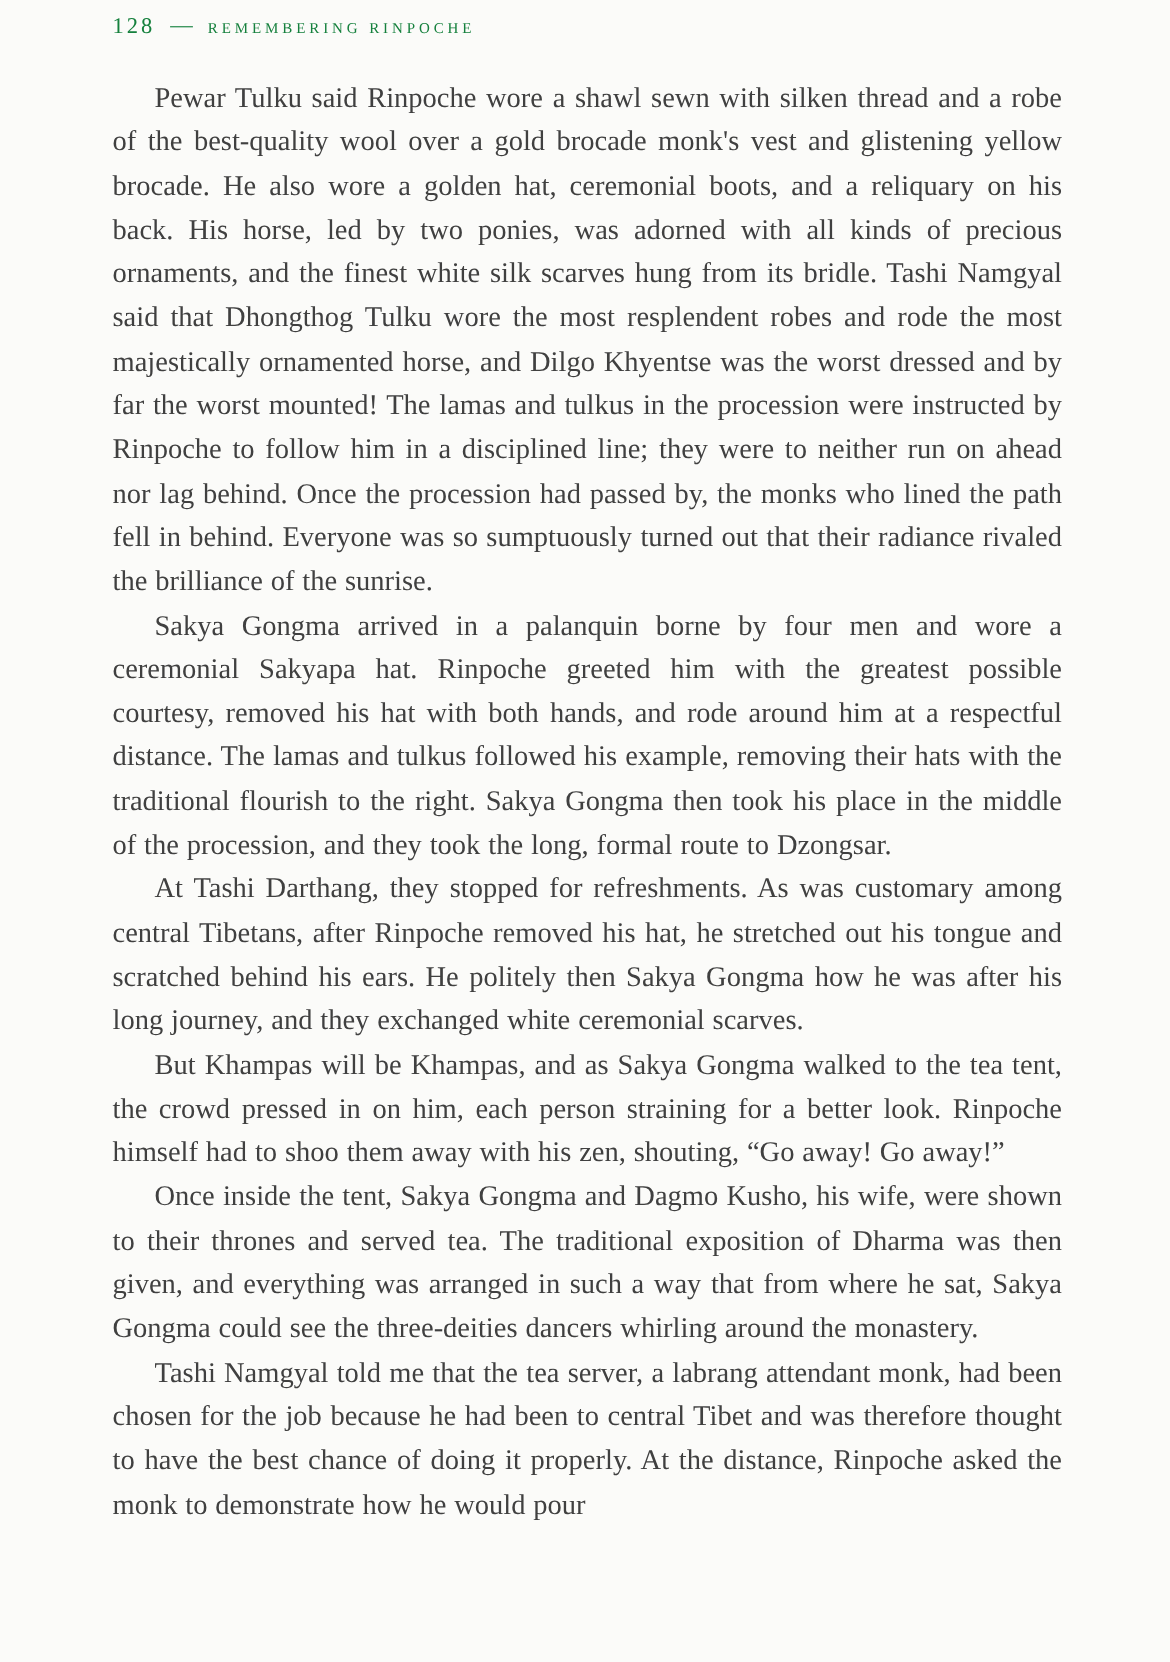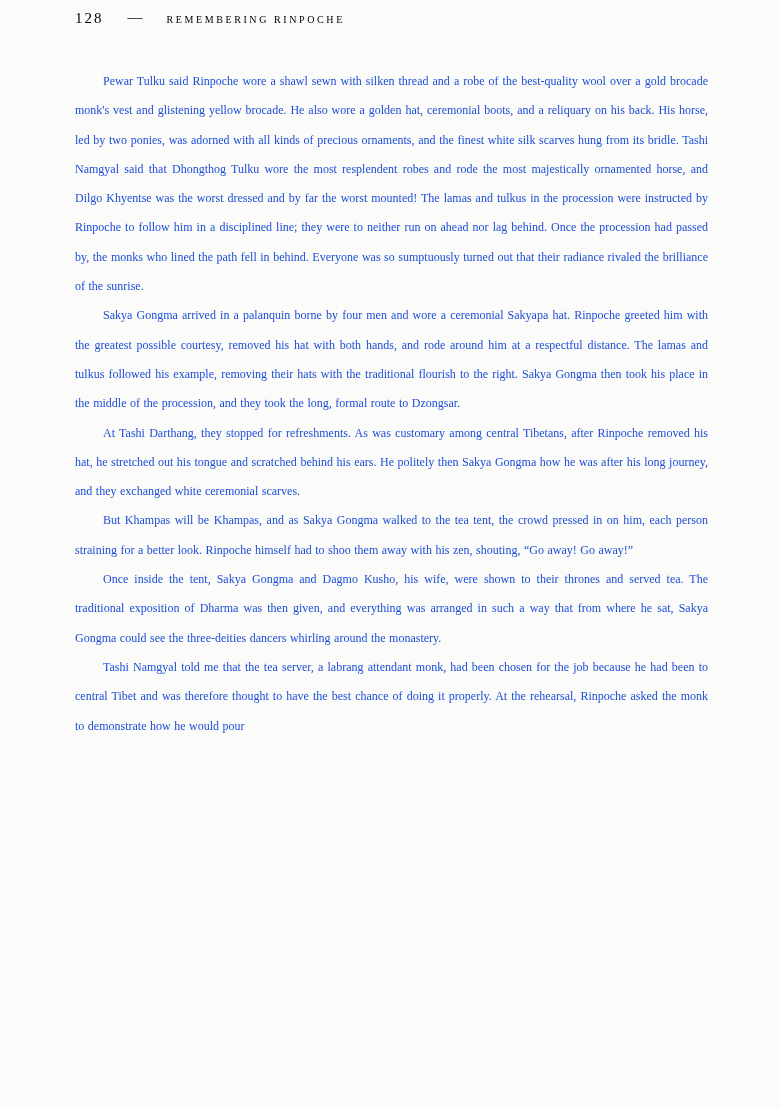--- a/index.html
+++ b/index.html
@@ -16,25 +16,25 @@
     height: 1108px;
     background: #fbfbf9;
     padding: 10px 72px 0 75px;
     font-family: "Liberation Serif", "DejaVu Serif", serif;
     color: #161616;
   }
 
   .running-header {
     display: flex;
     align-items: baseline;
-    gap: 24px;
+    gap: 10px;
     font-size: 15px;
     letter-spacing: 2.2px;
-    color: #000000;
-    margin-bottom: 40px;
+    color: #15803d;
+    margin-bottom: 24px;
     font-variant: small-caps;
   }
 
   .running-header .page-number {
     font-size: 15px;
     letter-spacing: 2px;
   }
 
   .running-header .sep {
     letter-spacing: 0;
@@ -42,41 +42,41 @@
     top: -1px;
   }
 
   .running-header .running-head {
     text-transform: uppercase;
     font-size: 10px;
     letter-spacing: 2.6px;
   }
 
   .body-text p {
-    font-size: 12px;
+    font-size: 19px;
     line-height: 29.3px;
     text-align: justify;
     text-indent: 28px;
-    color: #1d4ed8;
+    color: #404040;
     word-spacing: 0.5px;
   }
 </style>
 </head>
 <body>
 
 <div class="book-page">
 
   <header class="running-header">
     <span class="page-number">128</span>
     <span class="sep">—</span>
     <span class="running-head">REMEMBERING RINPOCHE</span>
   </header>
 
   <main class="body-text">
     <p>Pewar Tulku said Rinpoche wore a shawl sewn with silken thread and a robe of the best-quality wool over a gold brocade monk's vest and glistening yellow brocade. He also wore a golden hat, ceremonial boots, and a reliquary on his back. His horse, led by two ponies, was adorned with all kinds of precious ornaments, and the finest white silk scarves hung from its bridle. Tashi Namgyal said that Dhongthog Tulku wore the most resplendent robes and rode the most majestically ornamented horse, and Dilgo Khyentse was the worst dressed and by far the worst mounted! The lamas and tulkus in the procession were instructed by Rinpoche to follow him in a disciplined line; they were to neither run on ahead nor lag behind. Once the procession had passed by, the monks who lined the path fell in behind. Everyone was so sumptuously turned out that their radiance rivaled the brilliance of the sunrise.</p>
     <p>Sakya Gongma arrived in a palanquin borne by four men and wore a ceremonial Sakyapa hat. Rinpoche greeted him with the greatest possible courtesy, removed his hat with both hands, and rode around him at a respectful distance. The lamas and tulkus followed his example, removing their hats with the traditional flourish to the right. Sakya Gongma then took his place in the middle of the procession, and they took the long, formal route to Dzongsar.</p>
     <p>At Tashi Darthang, they stopped for refreshments. As was customary among central Tibetans, after Rinpoche removed his hat, he stretched out his tongue and scratched behind his ears. He politely then Sakya Gongma how he was after his long journey, and they exchanged white ceremonial scarves.</p>
     <p>But Khampas will be Khampas, and as Sakya Gongma walked to the tea tent, the crowd pressed in on him, each person straining for a better look. Rinpoche himself had to shoo them away with his zen, shouting, “Go away! Go away!”</p>
     <p>Once inside the tent, Sakya Gongma and Dagmo Kusho, his wife, were shown to their thrones and served tea. The traditional exposition of Dharma was then given, and everything was arranged in such a way that from where he sat, Sakya Gongma could see the three-deities dancers whirling around the monastery.</p>
-    <p>Tashi Namgyal told me that the tea server, a labrang attendant monk, had been chosen for the job because he had been to central Tibet and was therefore thought to have the best chance of doing it properly. At the rehearsal, Rinpoche asked the monk to demonstrate how he would pour</p>
+    <p>Tashi Namgyal told me that the tea server, a labrang attendant monk, had been chosen for the job because he had been to central Tibet and was therefore thought to have the best chance of doing it properly. At the distance, Rinpoche asked the monk to demonstrate how he would pour</p>
   </main>
 
 </div>
 
 </body></html>

